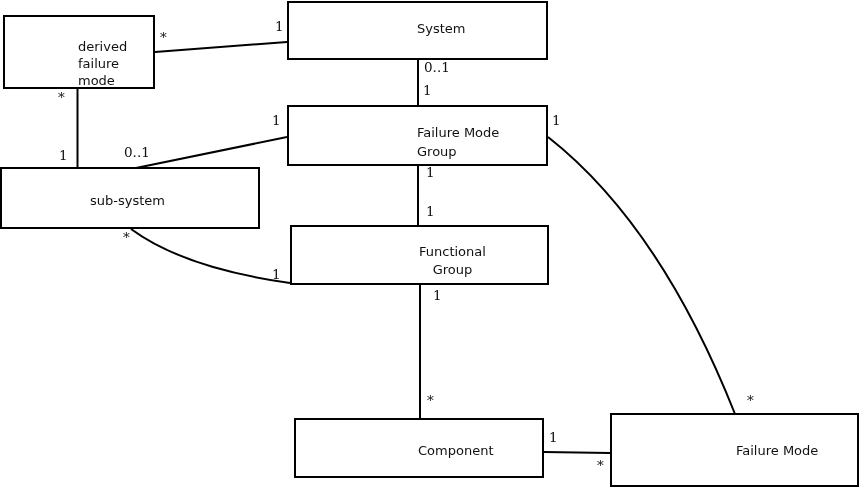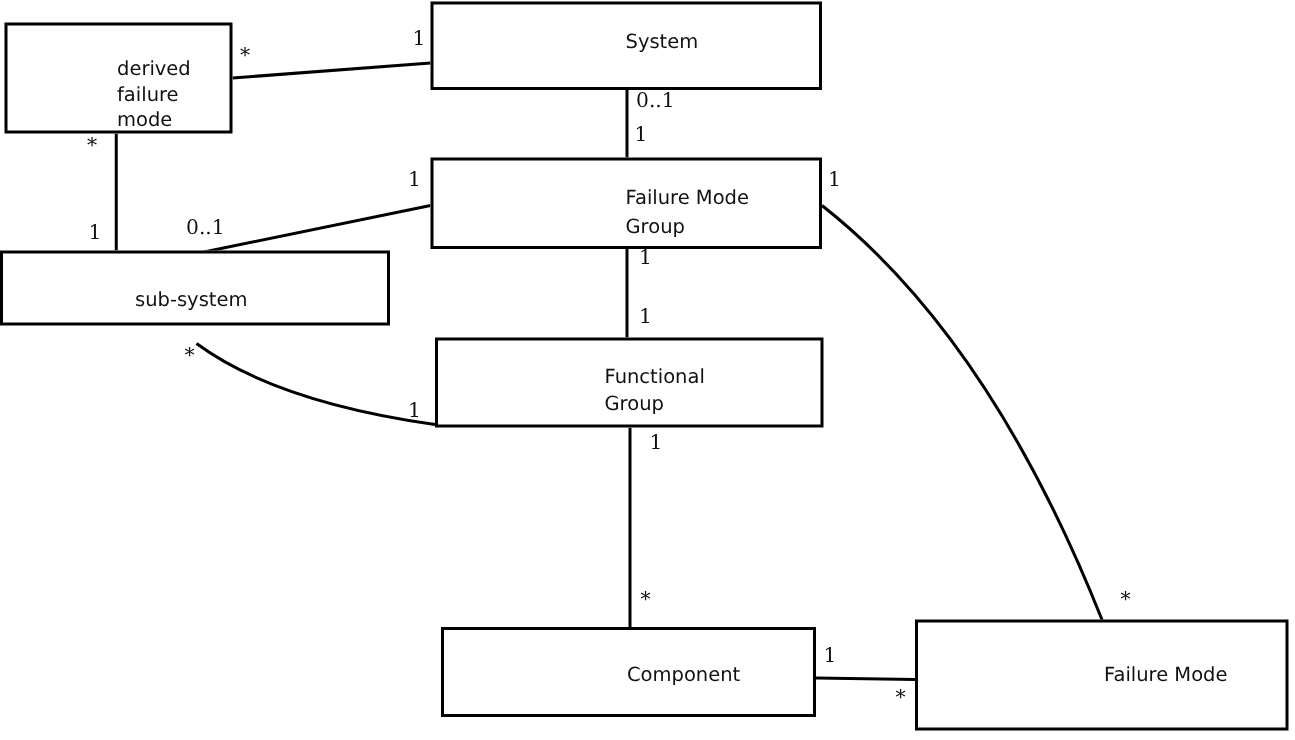--- a/index.html
+++ b/index.html
@@ -33,24 +33,24 @@
     line-height:13px;
     white-space:nowrap;
   }
   
   #box-derived-failure-mode{left:3px;top:15px;width:152px;height:74px;}
   #box-derived-failure-mode .lbl{left:73px;top:21px;line-height:17px;}
   #box-system{left:287px;top:1px;width:261px;height:59px;}
   #box-system .lbl{left:128px;top:17px;}
   #box-failure-mode-group{left:287px;top:105px;width:261px;height:61px;}
   #box-failure-mode-group .lbl{left:128px;top:16px;line-height:19px;}
-  #box-sub-system{left:0px;top:167px;width:260px;height:50px;}
+  #box-sub-system{left:0px;top:167px;width:260px;height:62px;}
   #box-sub-system .lbl{left:88px;top:23px;}
   #box-functional-group{left:290px;top:225px;width:259px;height:60px;}
-  #box-functional-group .lbl{left:111px;top:16px;}
+  #box-functional-group .lbl{left:127px;top:16px;text-align:center;}
   #box-component{left:294px;top:418px;width:250px;height:60px;}
   #box-component .lbl{left:122px;top:22px;}
   #box-failure-mode{left:610px;top:413px;width:249px;height:74px;}
   #box-failure-mode .lbl{left:124px;top:27px;}
   
   #m-a-star{left:160px;top:31px;}  #m-a-one{left:275px;top:20px;}
   #m-b-star{left:58px;top:91px;}   #m-b-one{left:59px;top:149px;}
   #m-c-zeroone{left:124px;top:146px;} #m-c-one{left:272px;top:114px;}
   #m-d-zeroone{left:424px;top:61px;}  #m-d-one{left:423px;top:84px;}
   #m-e-one-top{left:426px;top:166px;} #m-e-one-bottom{left:426px;top:205px;}

